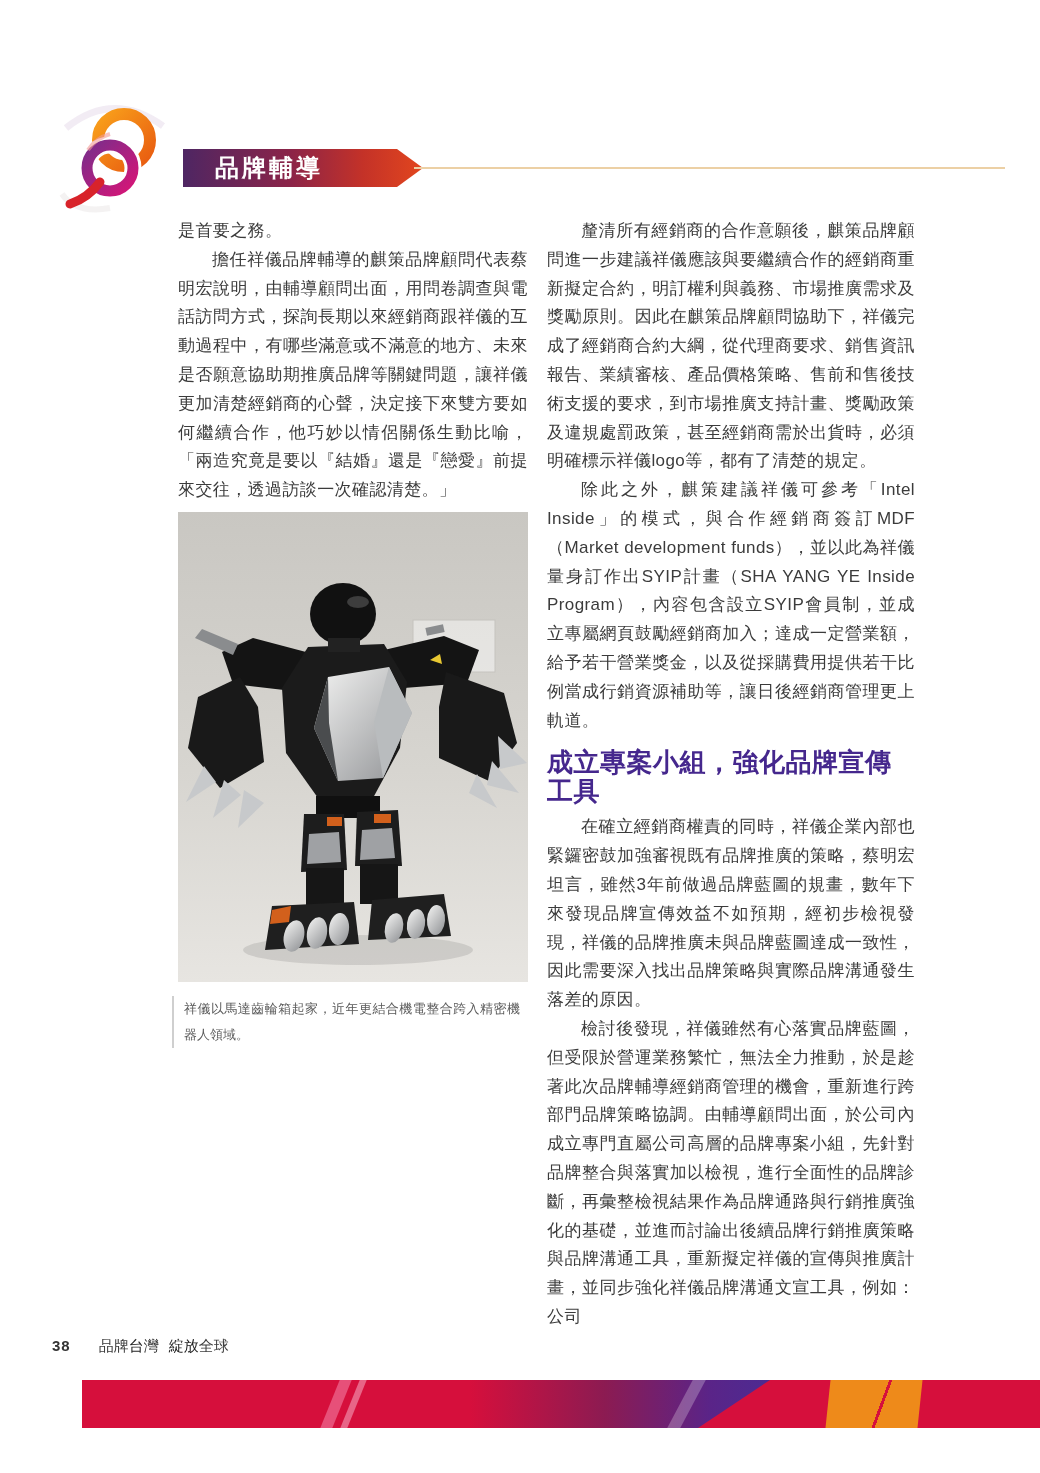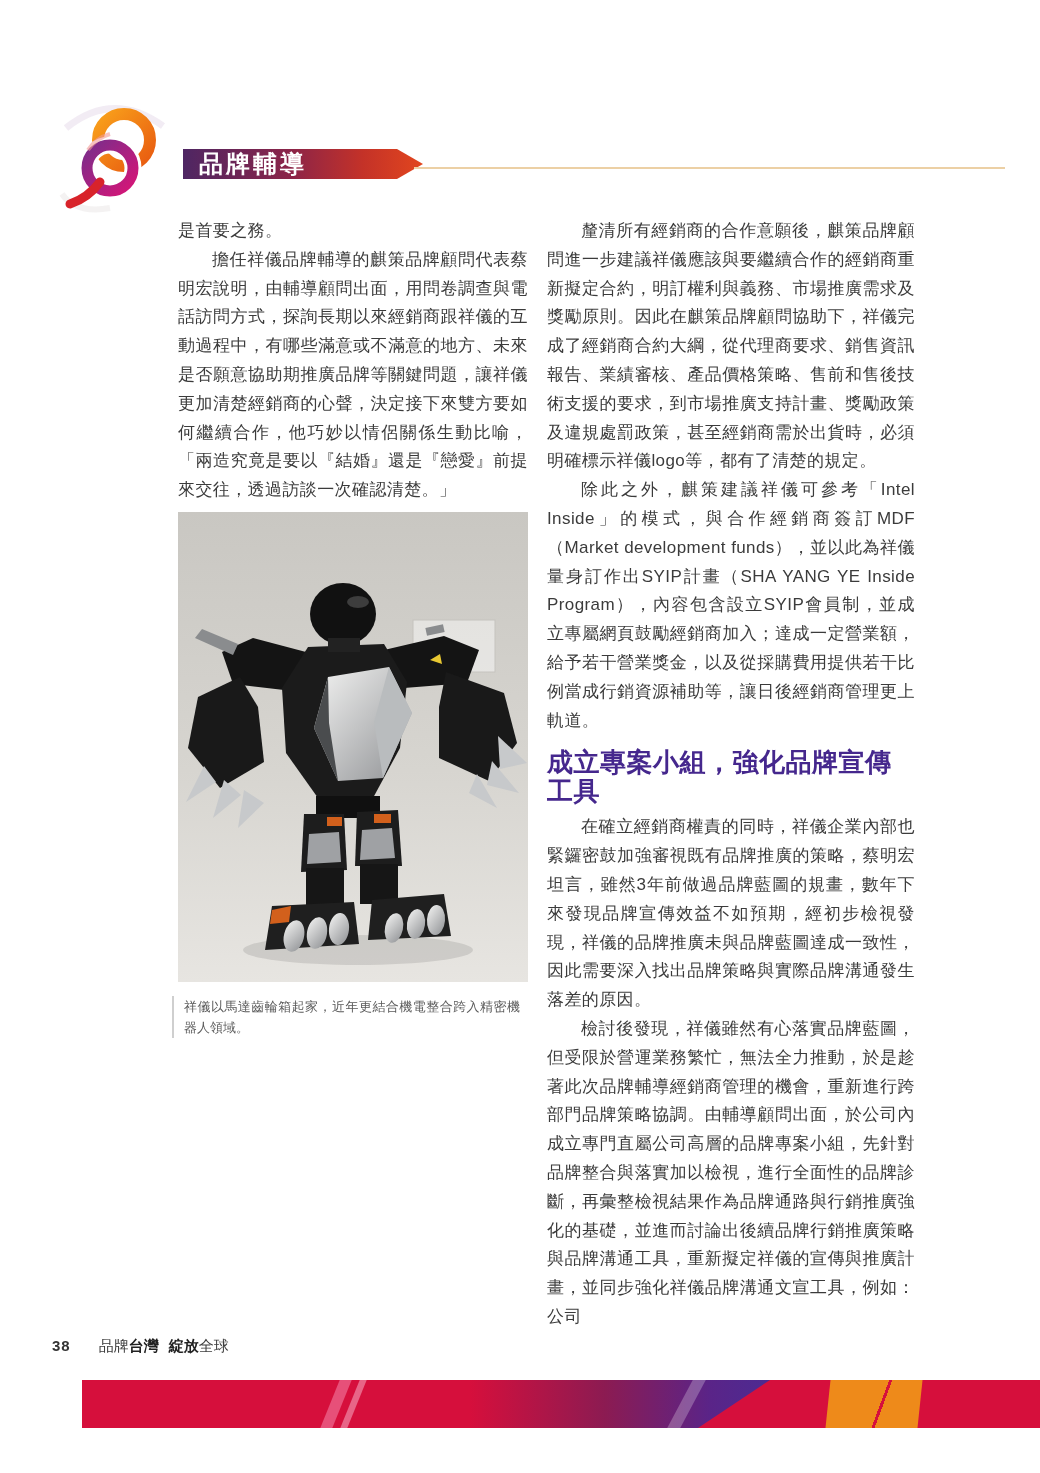--- a/index.html
+++ b/index.html
@@ -5,24 +5,24 @@
   * { margin:0; padding:0; box-sizing:border-box; }
   html,body { background:#ffffff; }
   .page {
     position:relative; width:1040px; height:1473px; background:#ffffff;
     font-family:"Liberation Sans", sans-serif; overflow:hidden;
   }
 
   
   .logo { position:absolute; left:58px; top:98px; width:116px; height:118px; }
   .banner {
-    position:absolute; left:183px; top:149px; height:30px; width:240px;
+    position:absolute; left:183px; top:149px; height:38px; width:240px;
     background:linear-gradient(90deg,#4e2663 0%, #8c2448 45%, #c43228 75%, #e2461e 100%);
     clip-path:polygon(0 0, calc(100% - 26px) 0, 100% 50%, calc(100% - 26px) 100%, 0 100%);
-    color:#ffffff; display:flex; align-items:center;
+    color:#ffffff; display:flex; align-items:center;padding-left:16px;
   }
   .banner span { font-size:24px; font-weight:bold; letter-spacing:3px; padding-left:16px; }
   .header-rule { position:absolute; left:414px; top:167px; width:591px; height:2px; background:#ecd0a5; }
 
   
   .columns { position:absolute; left:178px; top:217px; width:737px; display:flex; gap:19px; }
   .col-left  { width:350px; }
   .col-right { width:368px; }
   .para {
     font-size:17px; line-height:28.8px; color:#3b3b3b;
@@ -35,29 +35,29 @@
     margin:13px 0 7px 0; line-height:29px; letter-spacing:0.5px;
   }
 
   
   figure { margin-top:7px; }
   .photo { width:350px; height:470px; overflow:hidden; }
   .photo svg { display:block; }
   figcaption {
     margin-top:14px; margin-left:-6px;
     border-left:2px solid #cfcfcf; padding-left:10px;
-    font-size:13px; line-height:21px; color:#5a5a5a; width:348px;
+    font-size:13px; line-height:26px; color:#5a5a5a; width:348px;
     text-align:justify;
   }
 
   
   .footer-line { position:absolute; left:52px; top:1337px; font-size:15px; color:#333; }
   .footer-line .pagenum { font-weight:bold; margin-right:28px; letter-spacing:1px; }
   .footer-line .w-light { font-weight:normal; color:#3c3c3c; }
-  .footer-line .w-bold  { font-weight:bold; color:#222; }
+  .footer-line .w-bold  { font-weight:normal; color:#222; }
   .footer-line .gap { display:inline-block; width:10px; }
 
   .footer-bar {
     position:absolute; left:82px; top:1380px; width:958px; height:48px;
     background:#d60f3c; overflow:hidden;
   }
   .fb-pink1, .fb-pink2 {
     position:absolute; top:0; height:48px; transform:skewX(-22deg);
   }
   .fb-pink1 { left:248px; width:12px; background:#ea5c84; opacity:.85; }

